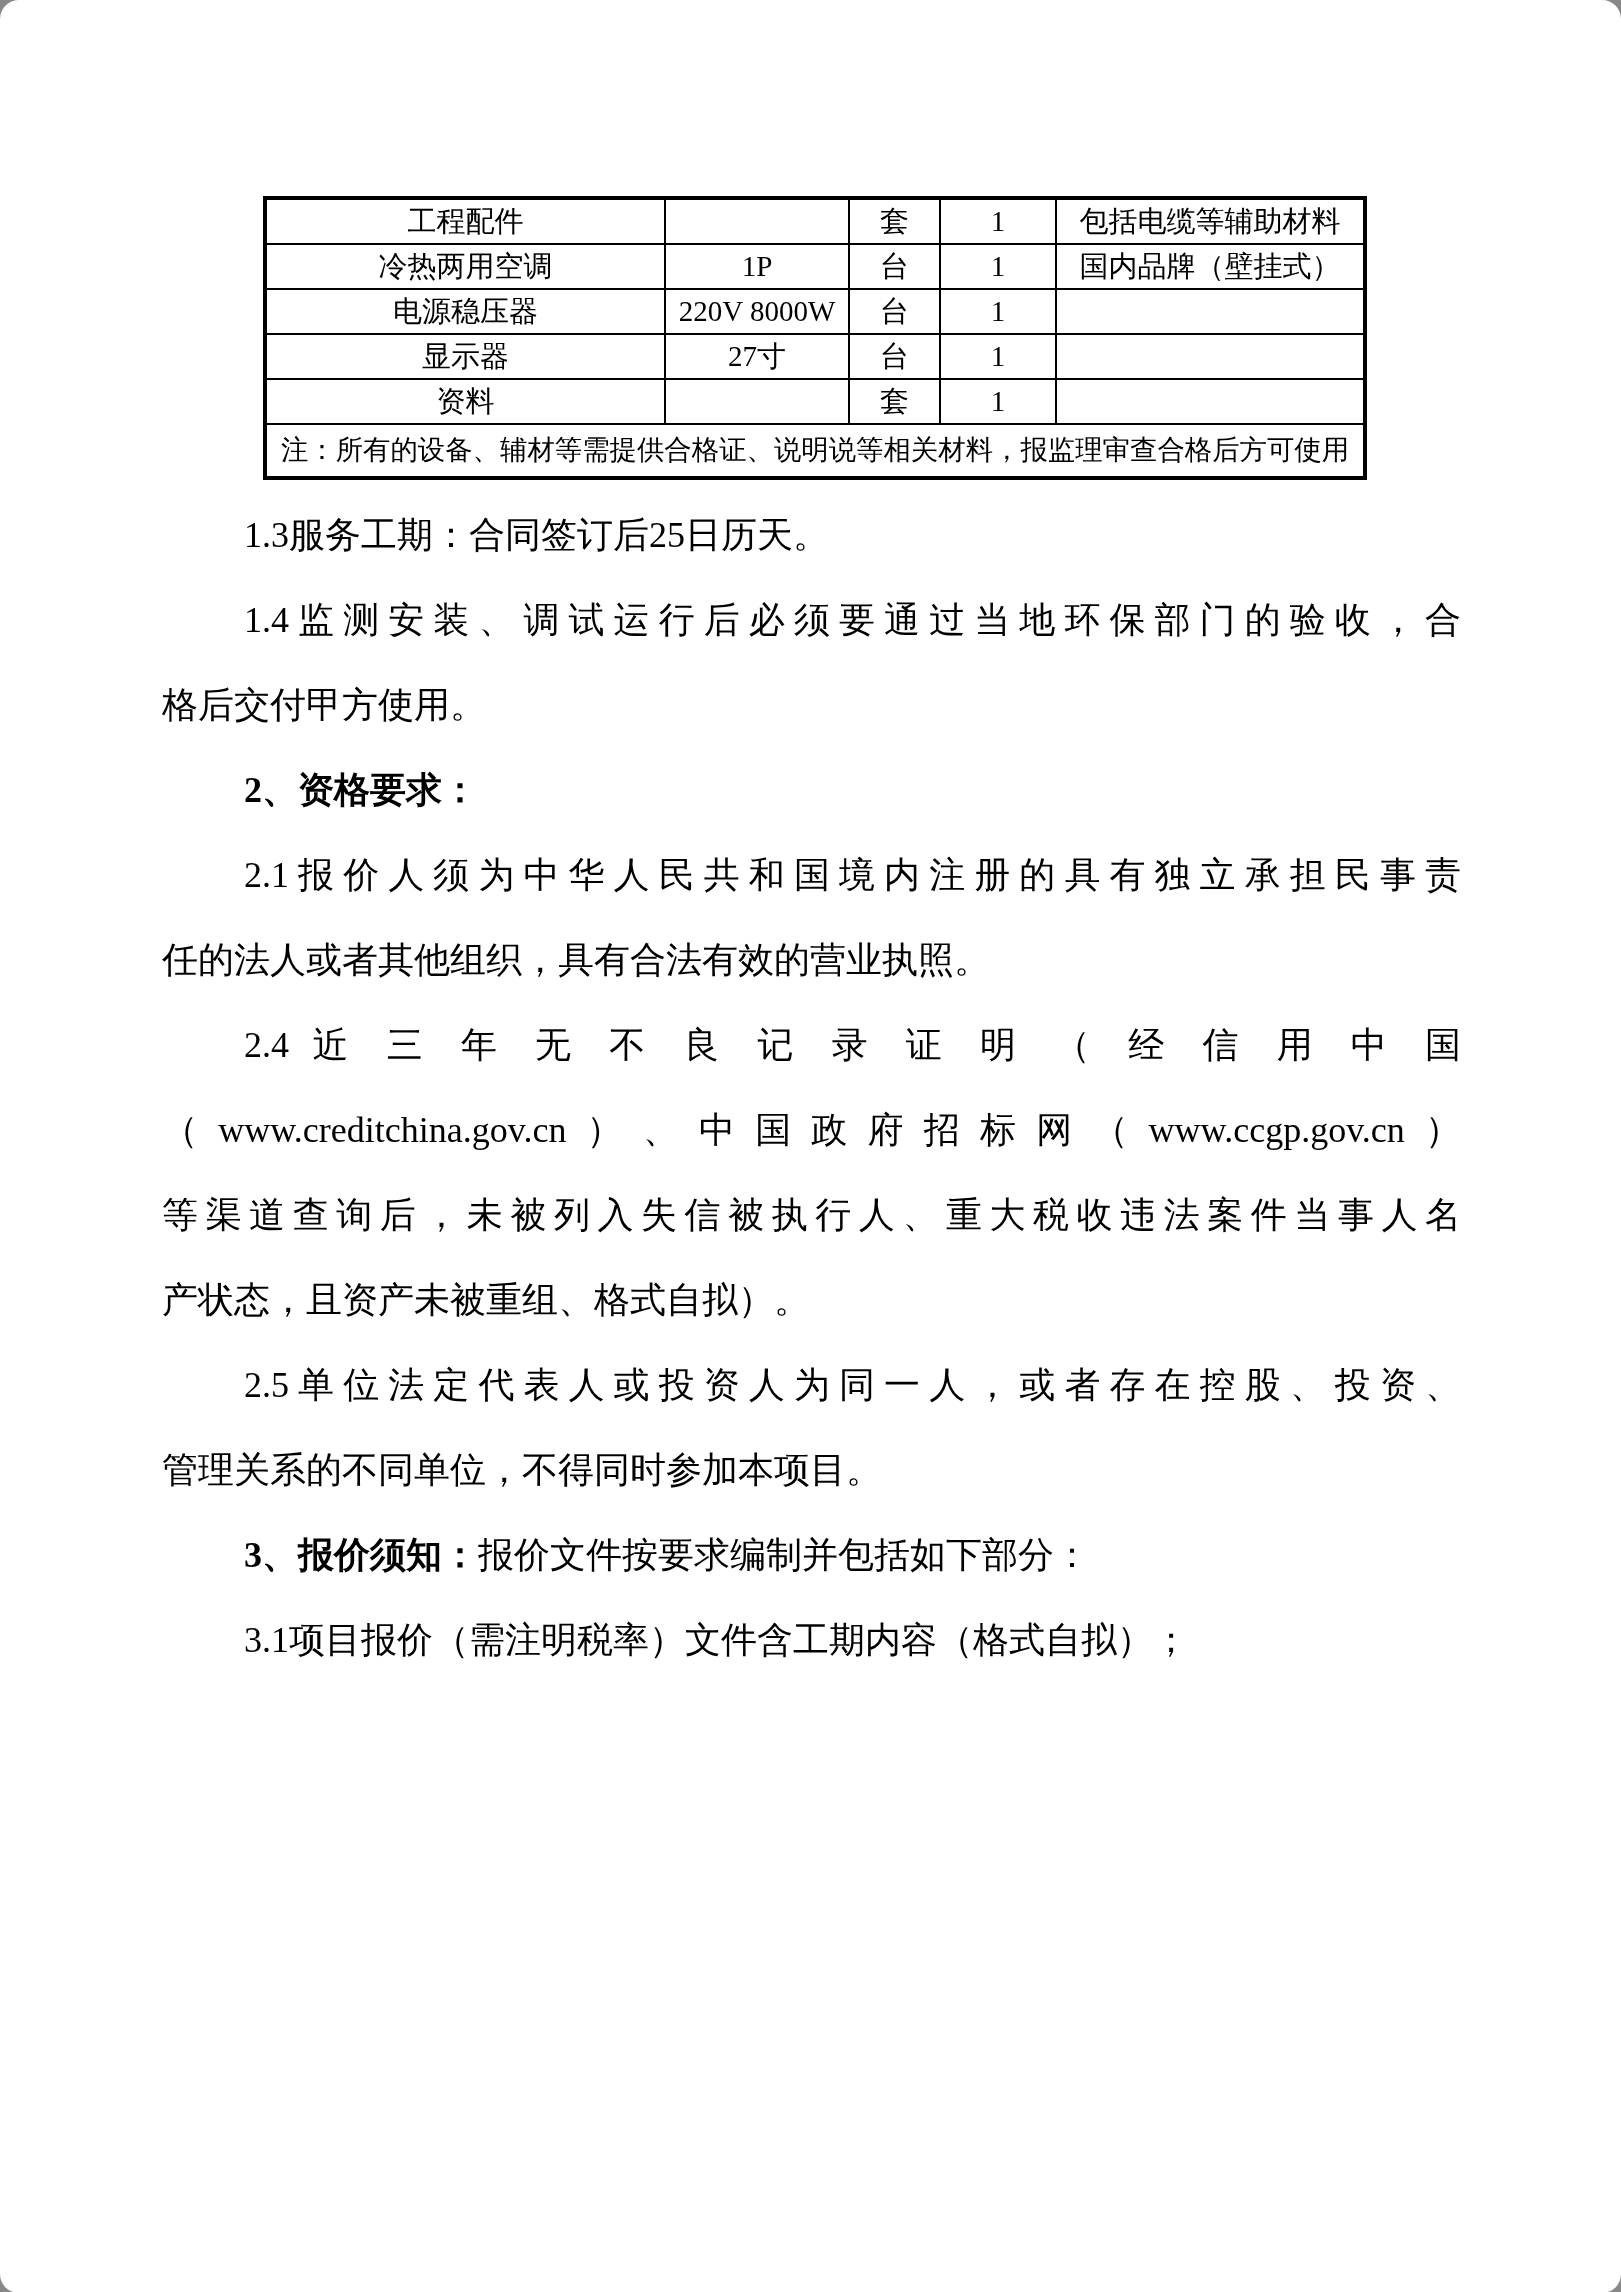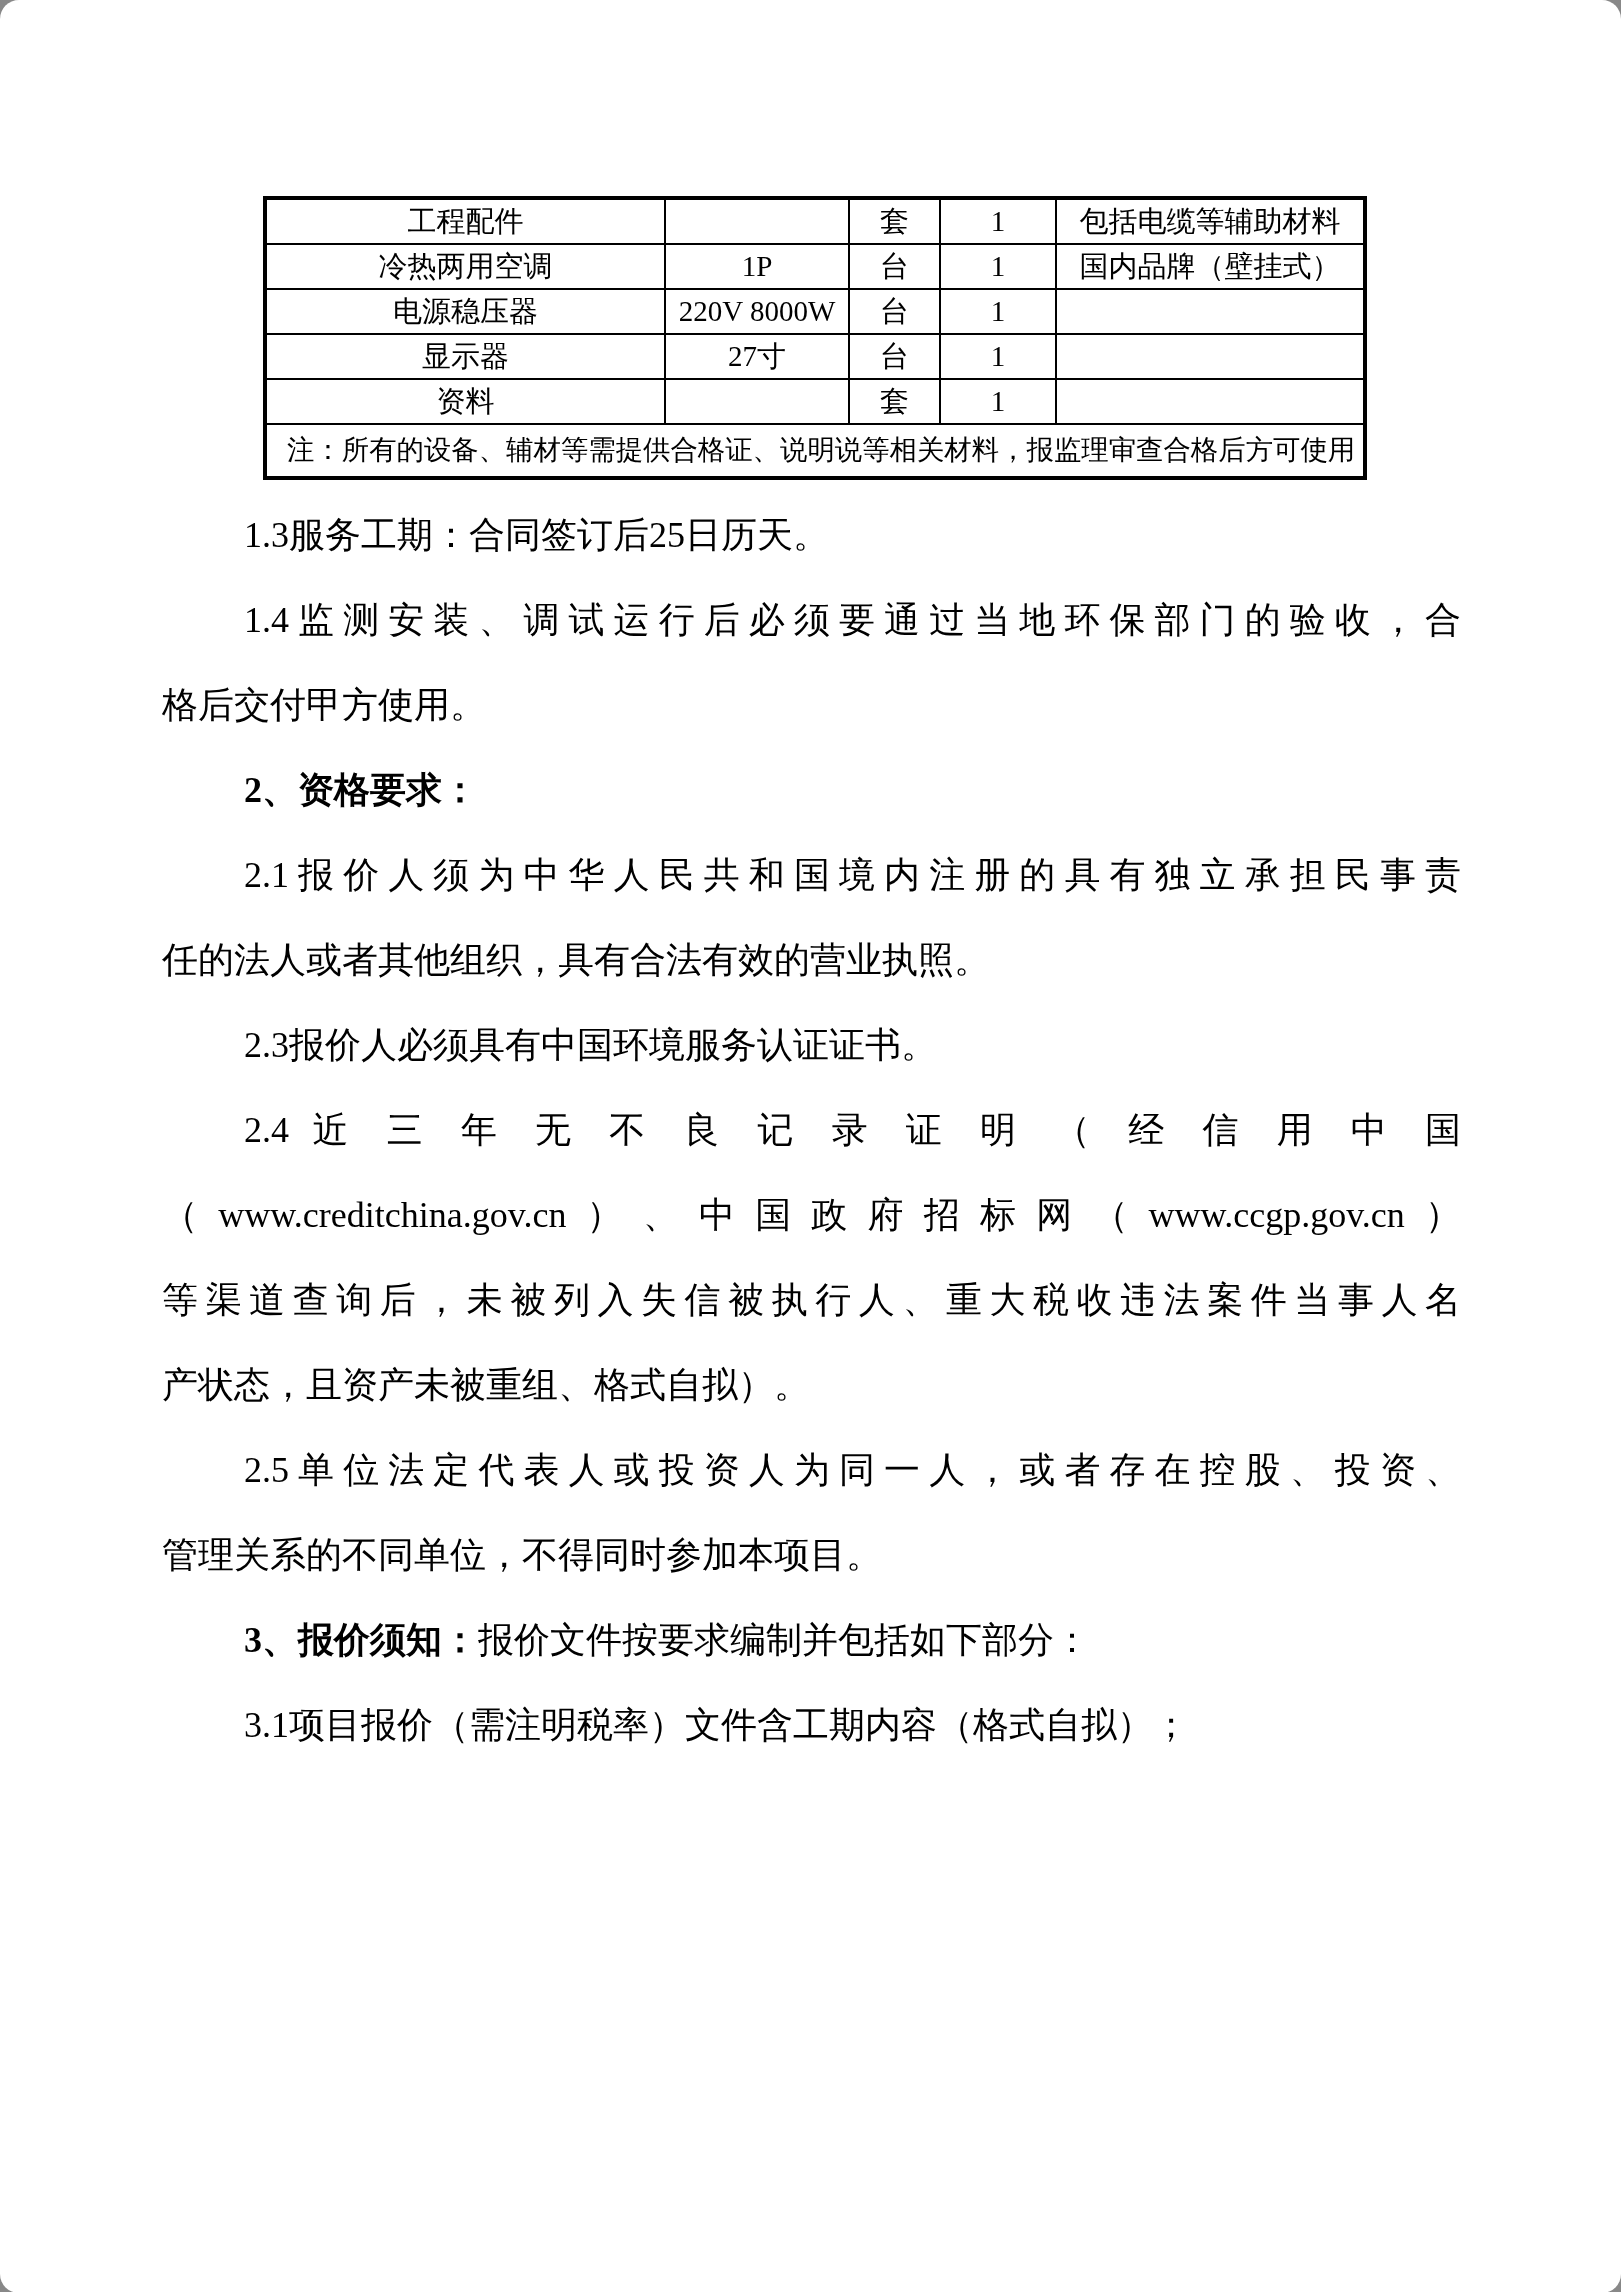--- a/index.html
+++ b/index.html
@@ -26,21 +26,21 @@
   .equip-table td{
     border:2.9px solid #000;
     height:43px;
     padding:0 3.9px;
     text-align:center;
     vertical-align:middle;
     white-space:nowrap;
     overflow:hidden;
   }
   .equip-table td.note-cell{
-    text-align:right;
+    text-align:center;
     font-size:27.4px;
     padding:3.9px 7.8px;
   }
   
   .body-text{
     position:absolute;
     top:493px;left:162px;
     width:1299px;
     font-size:36px;
   }
@@ -134,23 +134,20 @@
 
   <div class="line indent justify">
     <b class="lead"></b><span>2.1报价人须为中华人民共和国境内注册的具有独立承担民事责</span>
   </div>
 
   <div class="line">
     <b class="lead"></b><span>任的法人或者其他组织，具有合法有效的营业执照。</span>
   </div>
 
 
-  <div class="line indent">
-    <b class="lead"></b><span>2.3报价人必须具有中国环境服务认证证书。</span>
-  </div>
 
   <div class="line indent justify">
     <b class="lead"></b><span>2.4 近 三 年 无 不 良 记 录 证 明 （ 经 信 用 中 国</span>
   </div>
 
   <div class="line justify">
     <b class="lead"></b><span>（www.creditchina.gov.cn）、中国政府招标网（www.ccgp.gov.cn）</span>
   </div>
 
   <div class="line justify">

